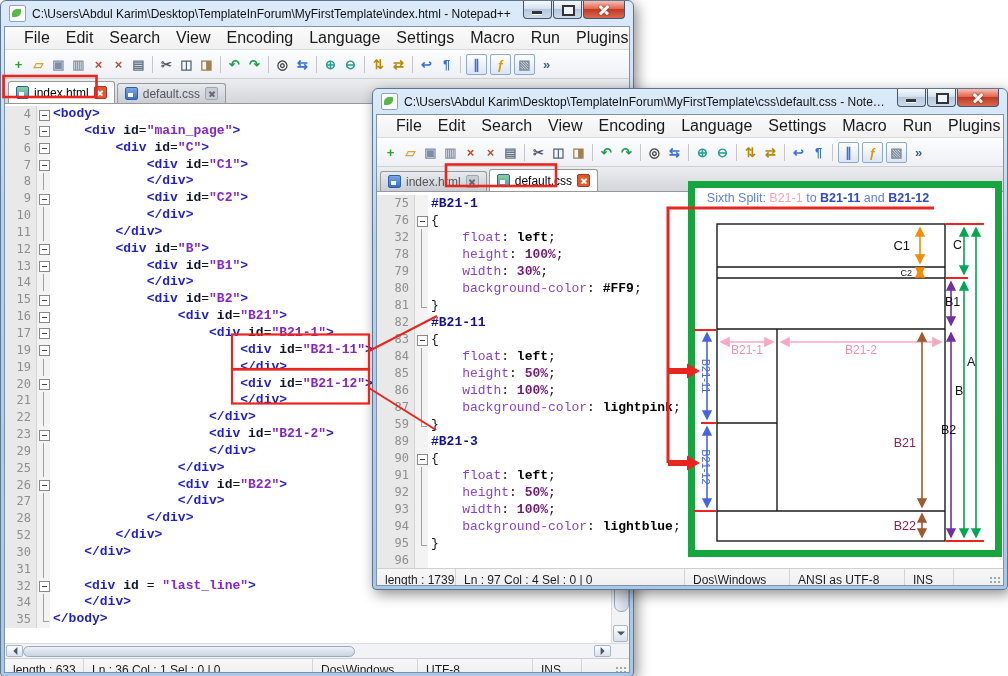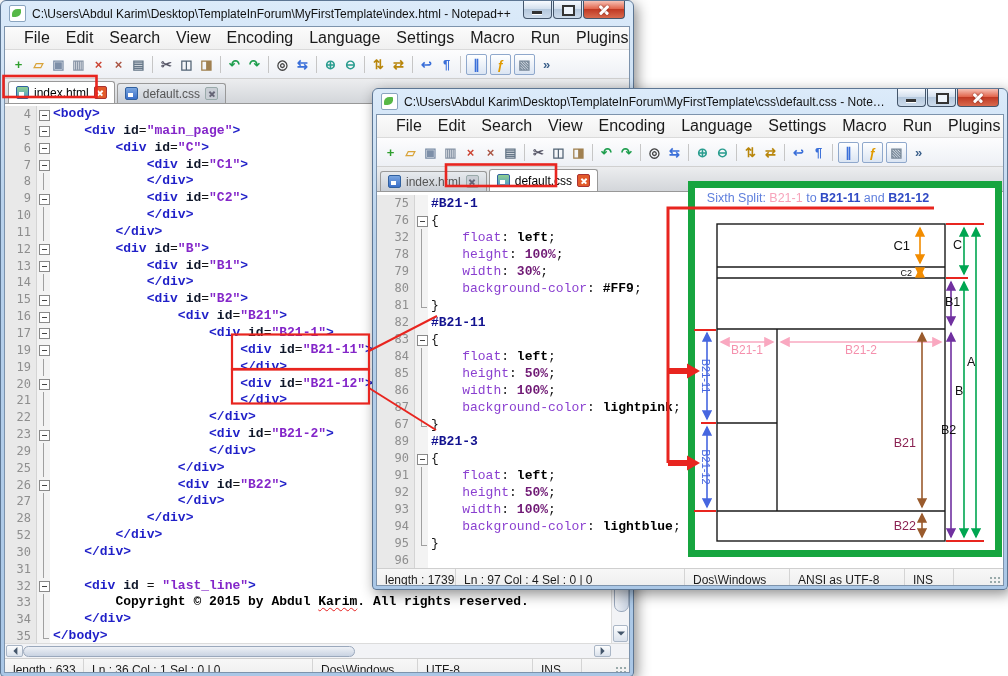--- a/index.html
+++ b/index.html
@@ -338,25 +338,20 @@
             <span class="ln">31</span>
             <span class="fm l"></span>
             <span class="ct"></span>
           </div>
           <div class="code-row">
             <span class="ln">32</span>
             <span class="fm b"></span>
             <span class="ct"><span class="c-w">    </span><span class="c-t">&lt;div </span><span class="c-a">id</span><span class="c-d"> = </span><span class="c-v">"last_line"</span><span class="c-t">&gt;</span></span>
           </div>
           <div class="code-row">
-            <span class="ln">33</span>
-            <span class="fm l"></span>
-            <span class="ct"><span class="c-w">        </span><span class="c-x">Copyright © 2015 by Abdul </span><span class="c-m">Karim</span><span class="c-x">. All rights reserved.</span></span>
-          </div>
-          <div class="code-row">
             <span class="ln">34</span>
             <span class="fm l"></span>
             <span class="ct"><span class="c-w">    </span><span class="c-t">&lt;/div&gt;</span></span>
           </div>
           <div class="code-row">
             <span class="ln">35</span>
             <span class="fm e"></span>
             <span class="ct"><span class="c-t">&lt;/body&gt;</span></span>
           </div>
         </div>
@@ -515,21 +510,21 @@
             <span class="ln">86</span>
             <span class="fm l"></span>
             <span class="ct"><span class="c-w">    </span><span class="c-p">width</span><span class="c-d">: </span><span class="c-n">100%</span><span class="c-d">;</span></span>
           </div>
           <div class="code-row">
             <span class="ln">87</span>
             <span class="fm l"></span>
             <span class="ct"><span class="c-w">    </span><span class="c-p">background-color</span><span class="c-d">: </span><span class="c-k">lightpink</span><span class="c-d">;</span></span>
           </div>
           <div class="code-row">
-            <span class="ln">67</span>
+            <span class="ln">59</span>
             <span class="fm e"></span>
             <span class="ct"><span class="c-d">}</span></span>
           </div>
           <div class="code-row">
             <span class="ln">89</span>
             <span class="fm"></span>
             <span class="ct"><span class="c-s">#B21-3</span></span>
           </div>
           <div class="code-row">
             <span class="ln">90</span>

